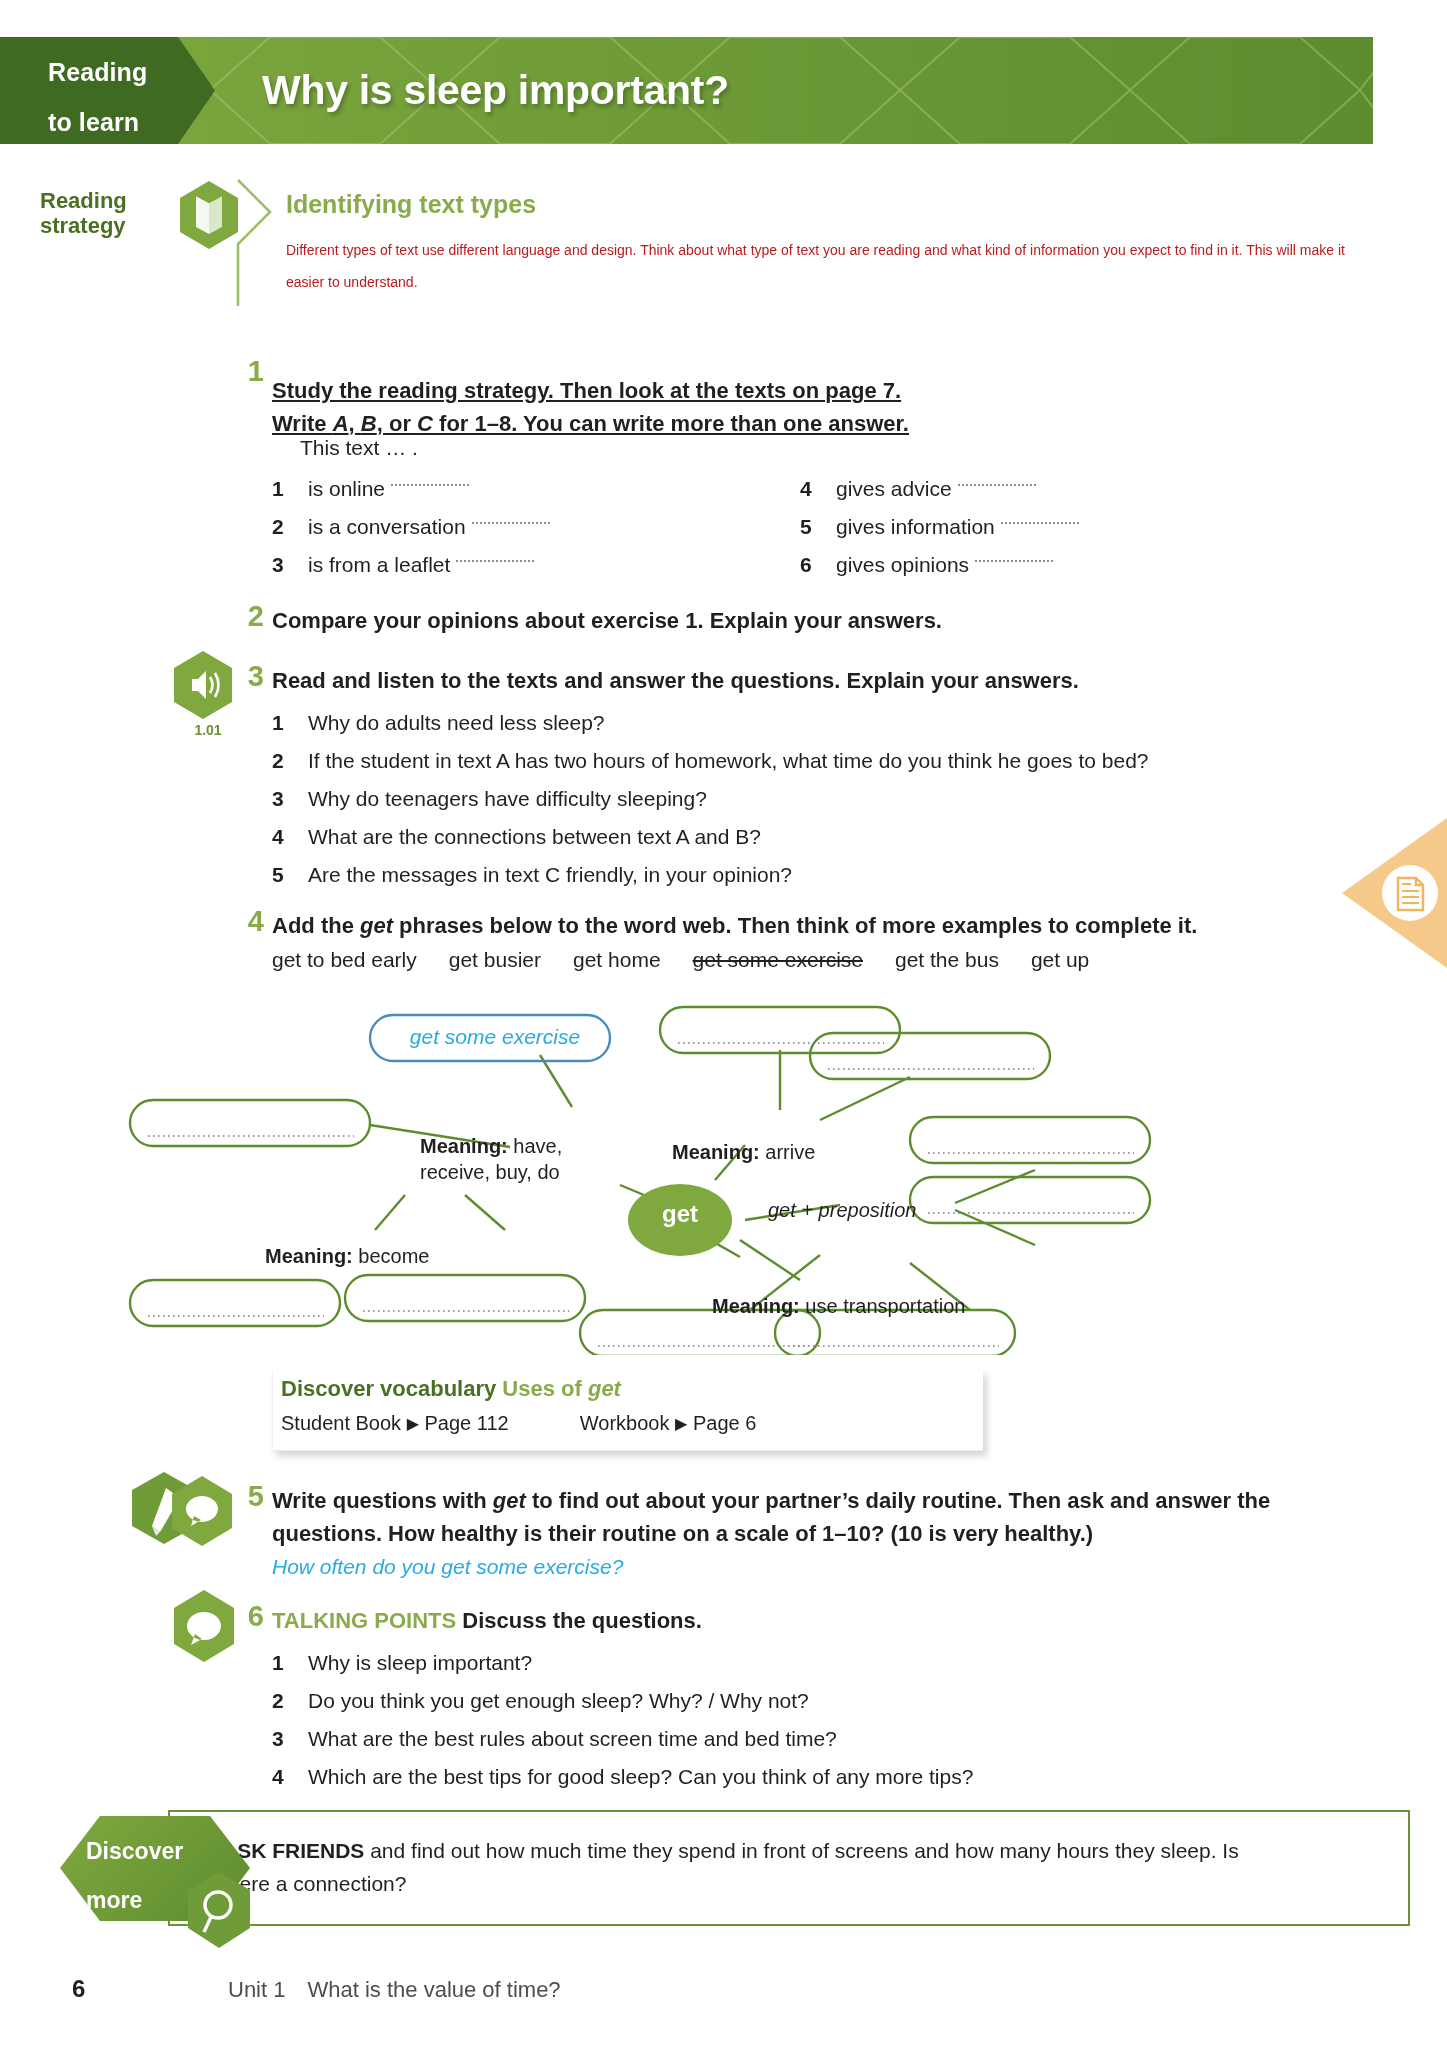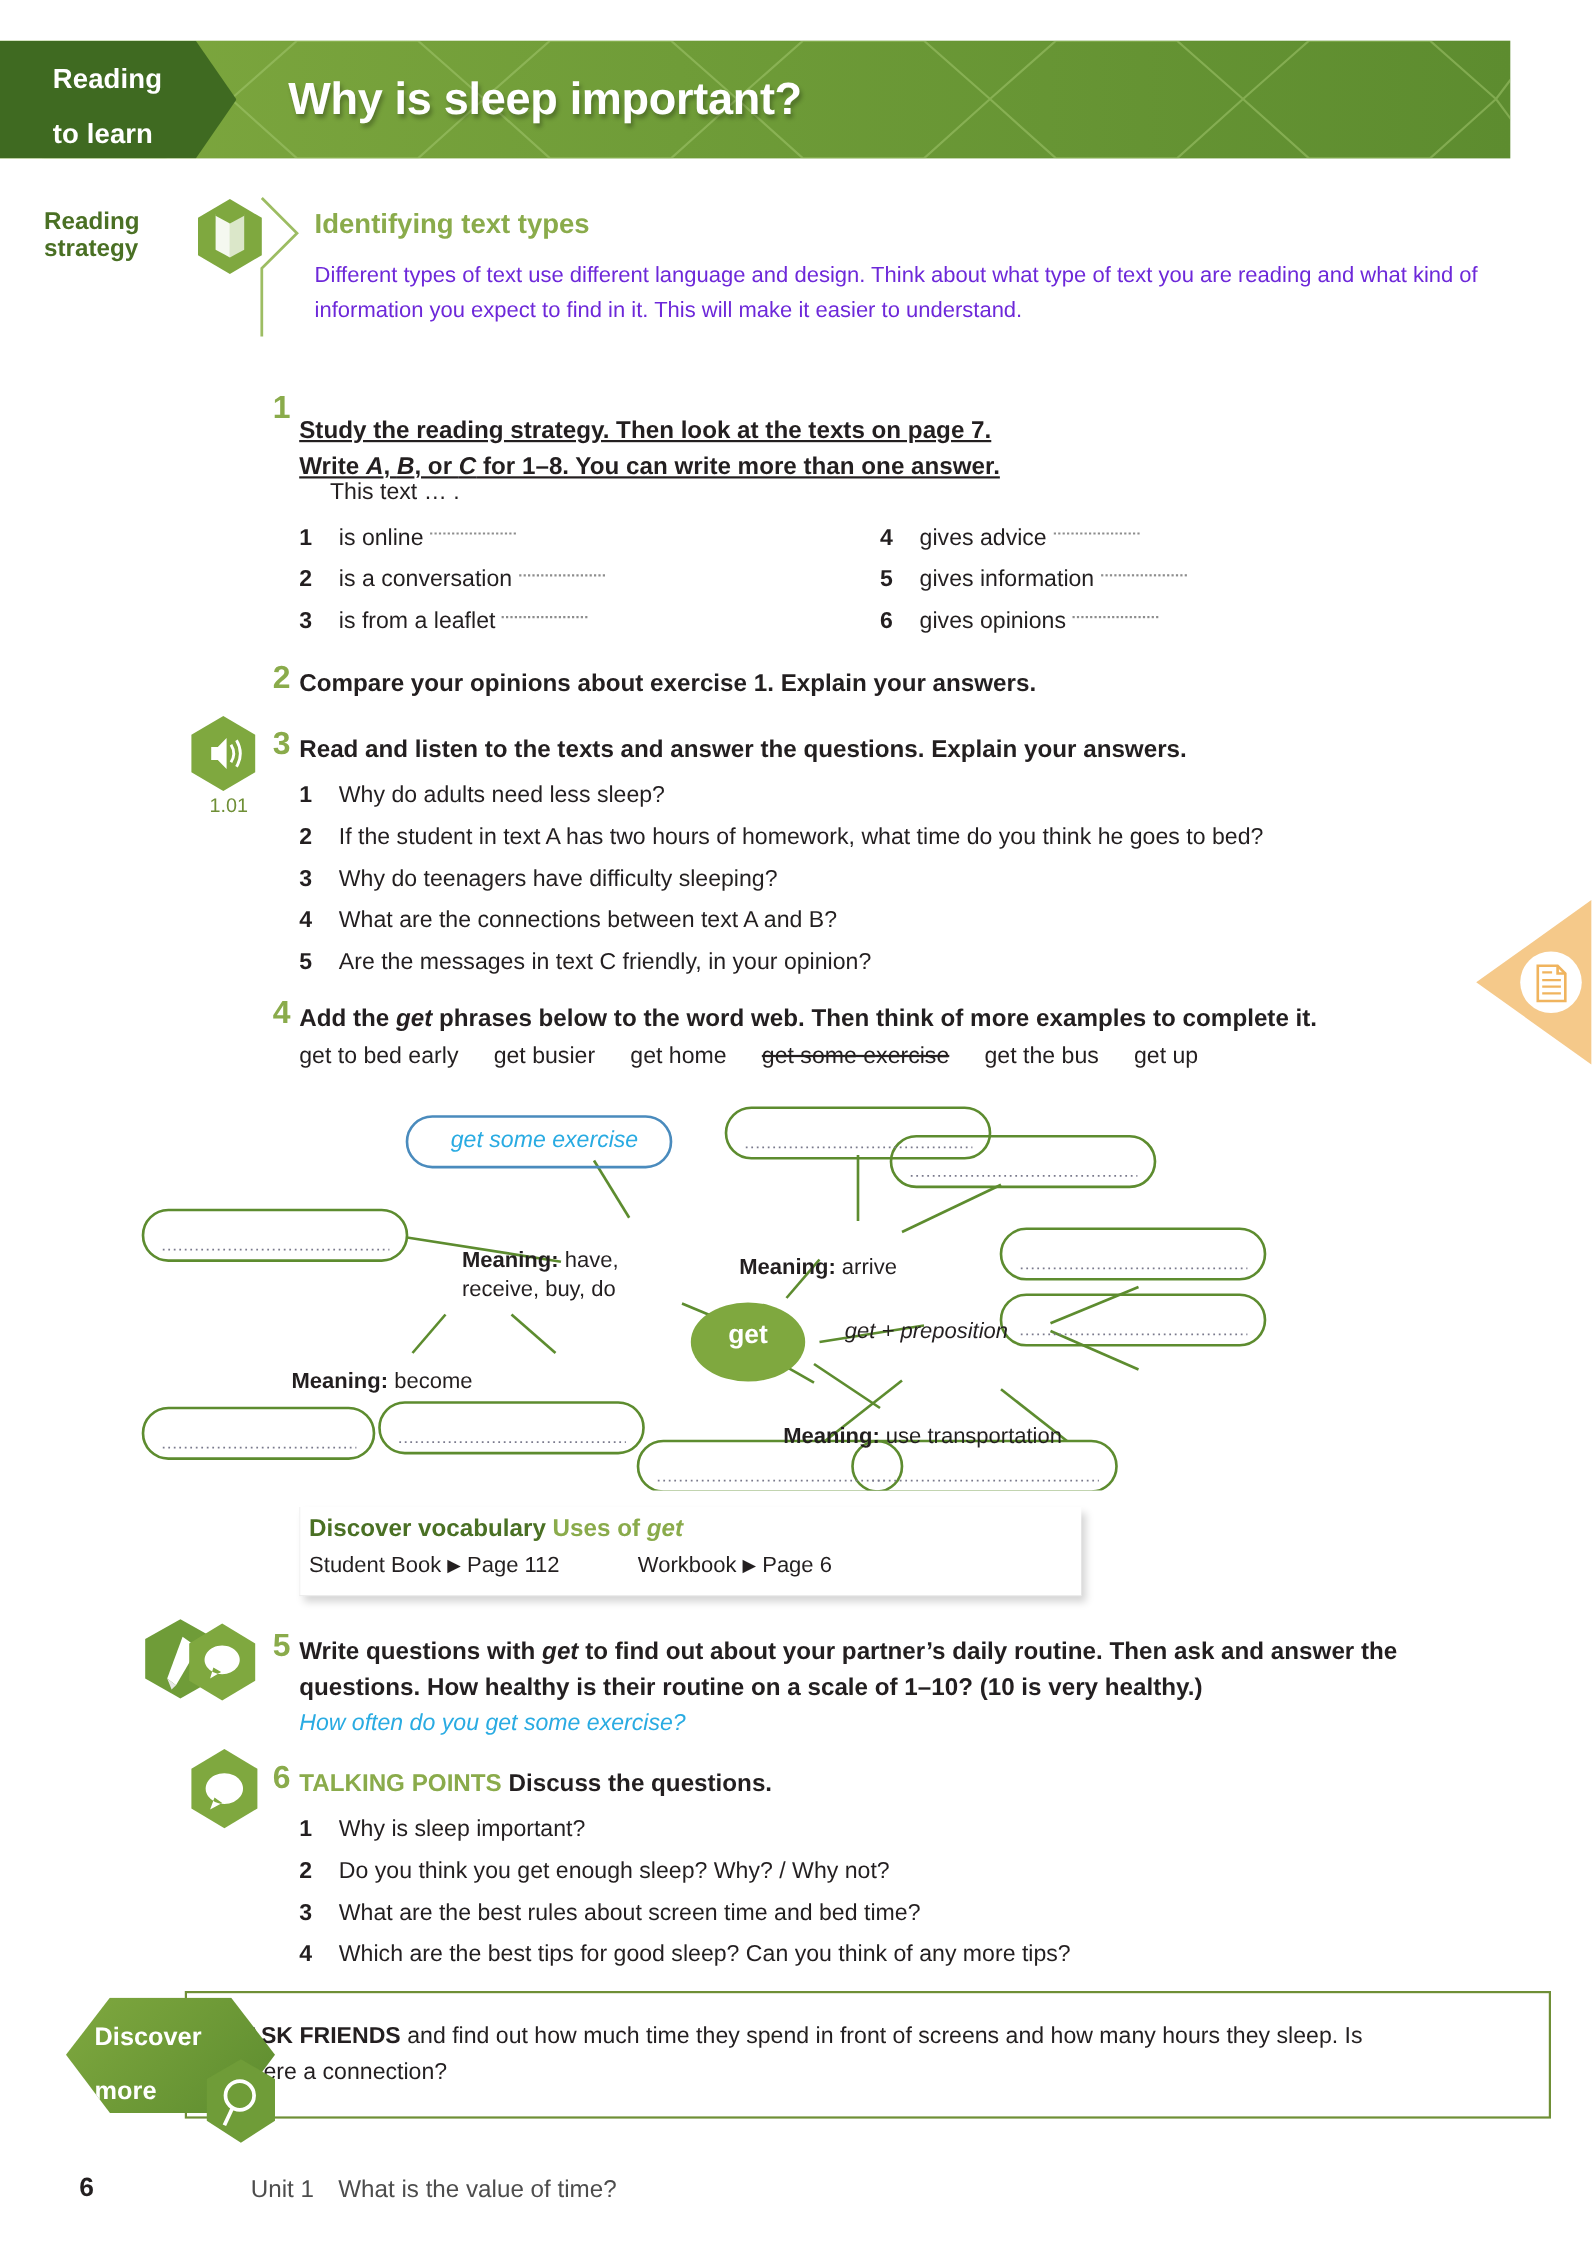--- a/index.html
+++ b/index.html
@@ -44,21 +44,21 @@
     color:#4a7024;font-weight:bold;font-size:22px;line-height:25px;
   }
   .strat-hexicon{position:absolute;left:178px;top:2px;width:62px;height:70px;}
   .strat-bracket{position:absolute;left:236px;top:0px;width:60px;height:130px;}
   .strat-heading{
     position:absolute;left:286px;top:12px;
     color:#8aab4b;font-weight:bold;font-size:25px;
   }
   .strat-body{
     position:absolute;left:286px;top:56px;width:1060px;
-    font-size:20px;line-height:32px;color:#6d28d9;
+    font-size:14px;line-height:32px;color:#b91c1c;
   }
 
   
   .ex{position:absolute;}
   .ex-num{
     position:absolute;color:#8aab4b;font-weight:bold;font-size:29px;
     width:36px;text-align:right;
   }
   .ex-stem{
     font-size:22px;font-weight:bold;line-height:33px;color:#231f20;
@@ -70,21 +70,21 @@
   .qlist li{display:flex;font-size:21px;line-height:38px;}
   .qlist .qn{font-weight:bold;width:36px;flex:none;}
 
   .dots{
     display:inline-block;border-bottom:2px dotted #8d8d8d;
     width:78px;margin-left:6px;vertical-align:2px;height:14px;
   }
 
   
   .audio-wrap{position:absolute;left:172px;top:650px;width:72px;text-align:center;}
-  .audio-num{font-size:18px;color:#6f8f36;font-weight:400;margin-top:2px;}
+  .audio-num{font-size:14px;color:#6f8f36;font-weight:700;margin-top:2px;}
 
   
   .hexicon{display:block;}
 
   
   .phrases{
     position:absolute;left:272px;top:948px;font-size:21px;color:#231f20;
   }
   .phrases span{margin-right:32px;display:inline-block;}
   .phrases .struck{text-decoration:line-through;}

